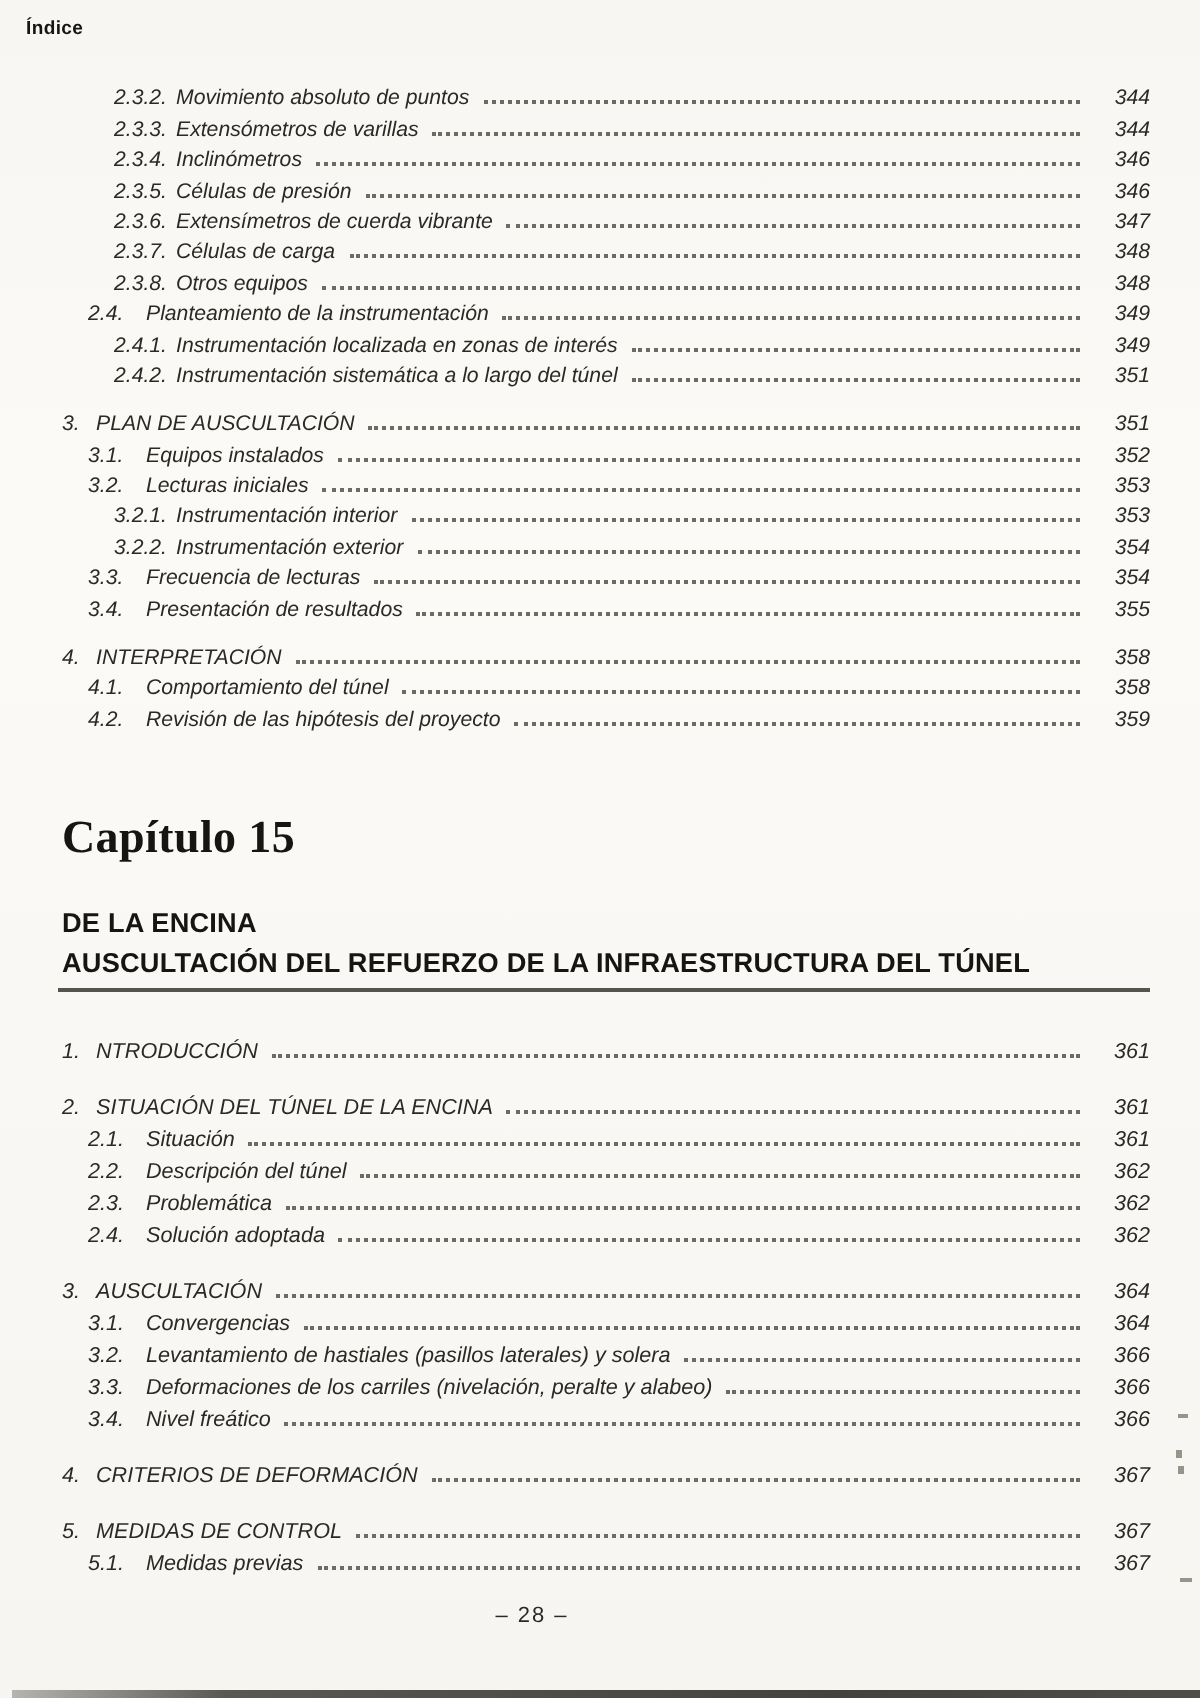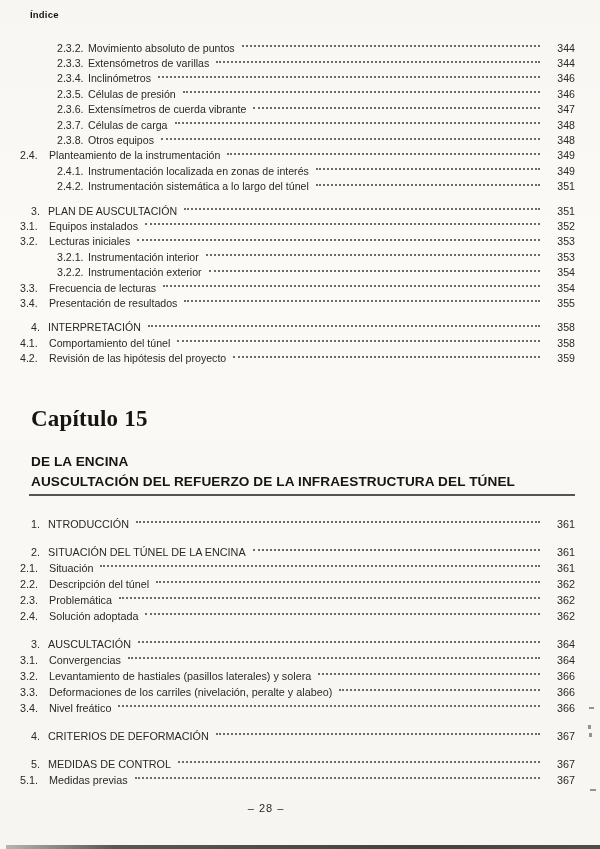--- a/index.html
+++ b/index.html
@@ -15,44 +15,45 @@
   body{width:600px;height:849px;font-family:"Liberation Sans",sans-serif;}
   .page{
     position:relative;
     width:600px;height:849px;
     background:var(--paper);
     background-image:linear-gradient(180deg, rgba(0,0,0,0.015), rgba(0,0,0,0) 30%, rgba(0,0,0,0.02));
     color:var(--text);
     overflow:hidden;
   }
   .index-header{
-    padding:9px 0 0 30px;
+    padding:9px 0 0 13px;
     font-size:9.5px;
     font-weight:bold;
     color:var(--heading);
     letter-spacing:0.2px;
   }
   .toc{
     margin-top:20px;
     padding-right:25px;
   }
   .toc-row{
     display:flex;
-    align-items:center;
+    align-items:flex-end;
     height:15.4px;
     font-size:10.6px;
     white-space:nowrap;
+    font-style:italic;
   }
   #toc-chapter .toc-row{height:16px;font-size:10.8px;}
   .toc-row.gap-before{margin-top:9px;}
   #toc-chapter .toc-row.gap-before{margin-top:12px;}
   .toc-row .num{flex:none;}
   .toc-row.lvl1{padding-left:31px;}
   .toc-row.lvl1 .num{width:17px;}
-  .toc-row.lvl2{padding-left:20px;}
+  .toc-row.lvl2{padding-left:44px;}
   .toc-row.lvl2 .num{width:29px;}
   .toc-row.lvl3{padding-left:57px;}
   .toc-row.lvl3 .num{width:31px;}
   .toc-row .title{flex:none;}
   .toc-row .leader{
     flex:1;
     min-width:12px;
     border-bottom:2px dotted var(--leader);
     margin:0 8px 3px 7px;
     opacity:0.85;

